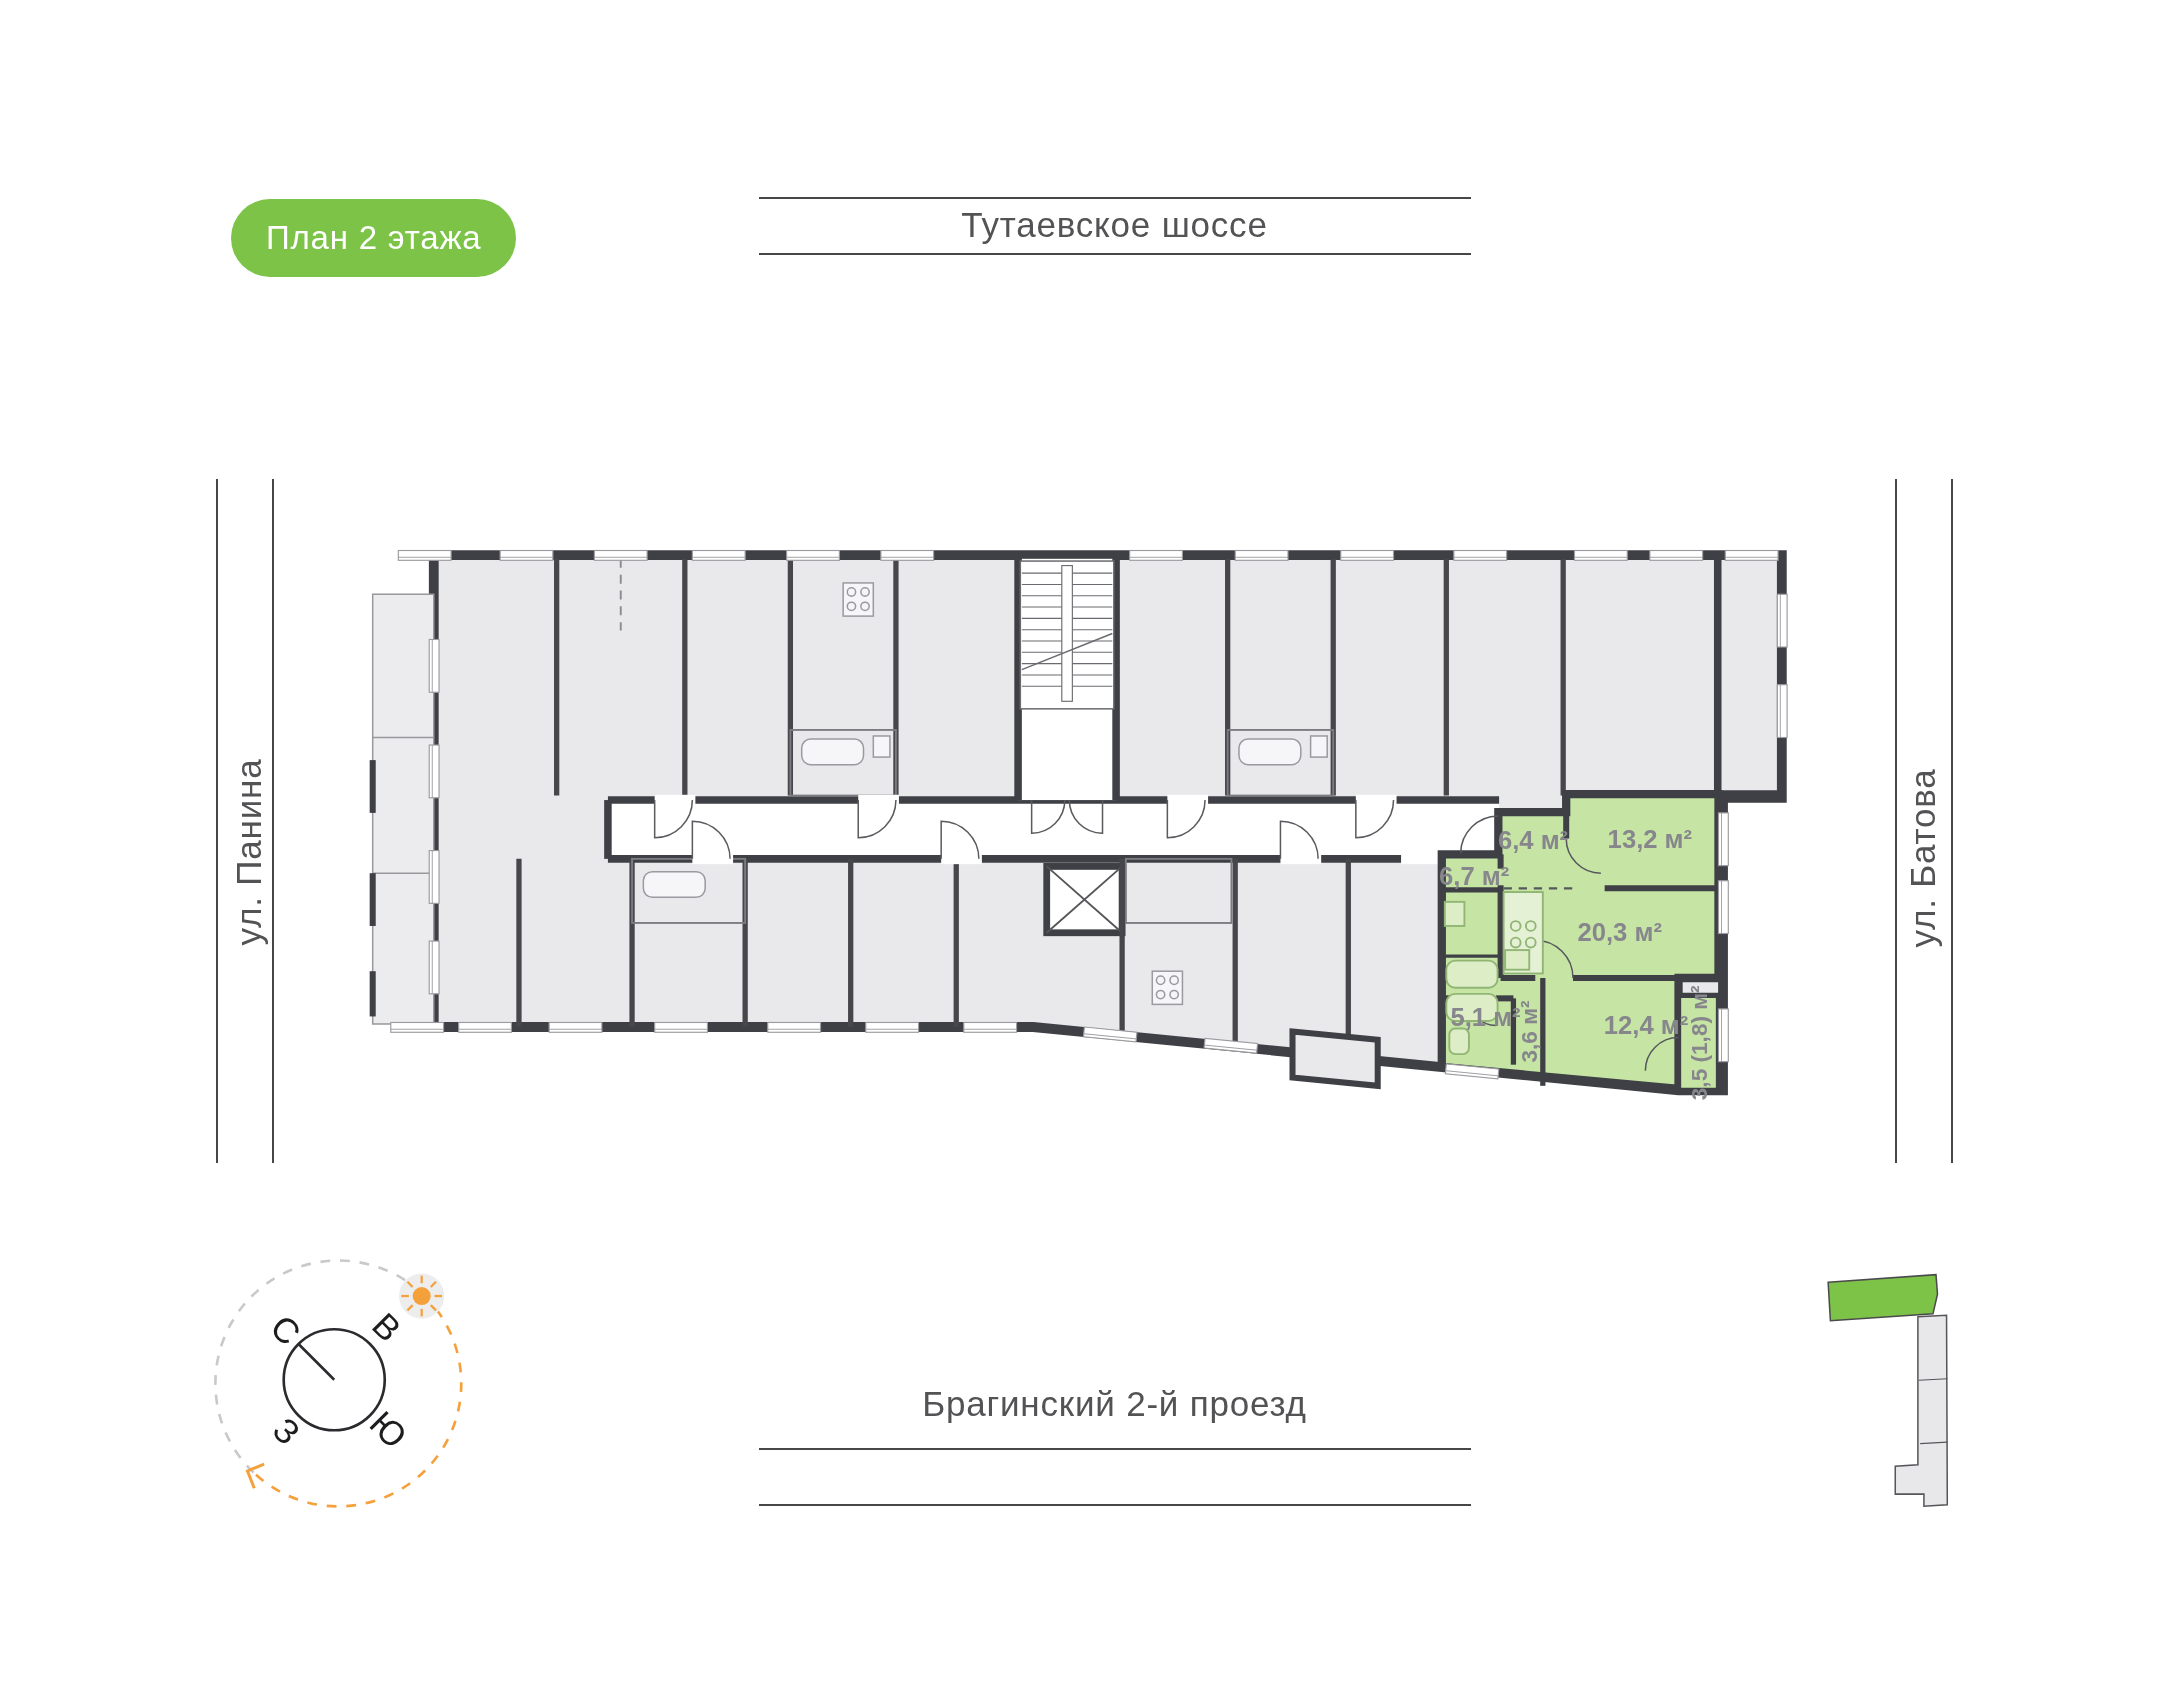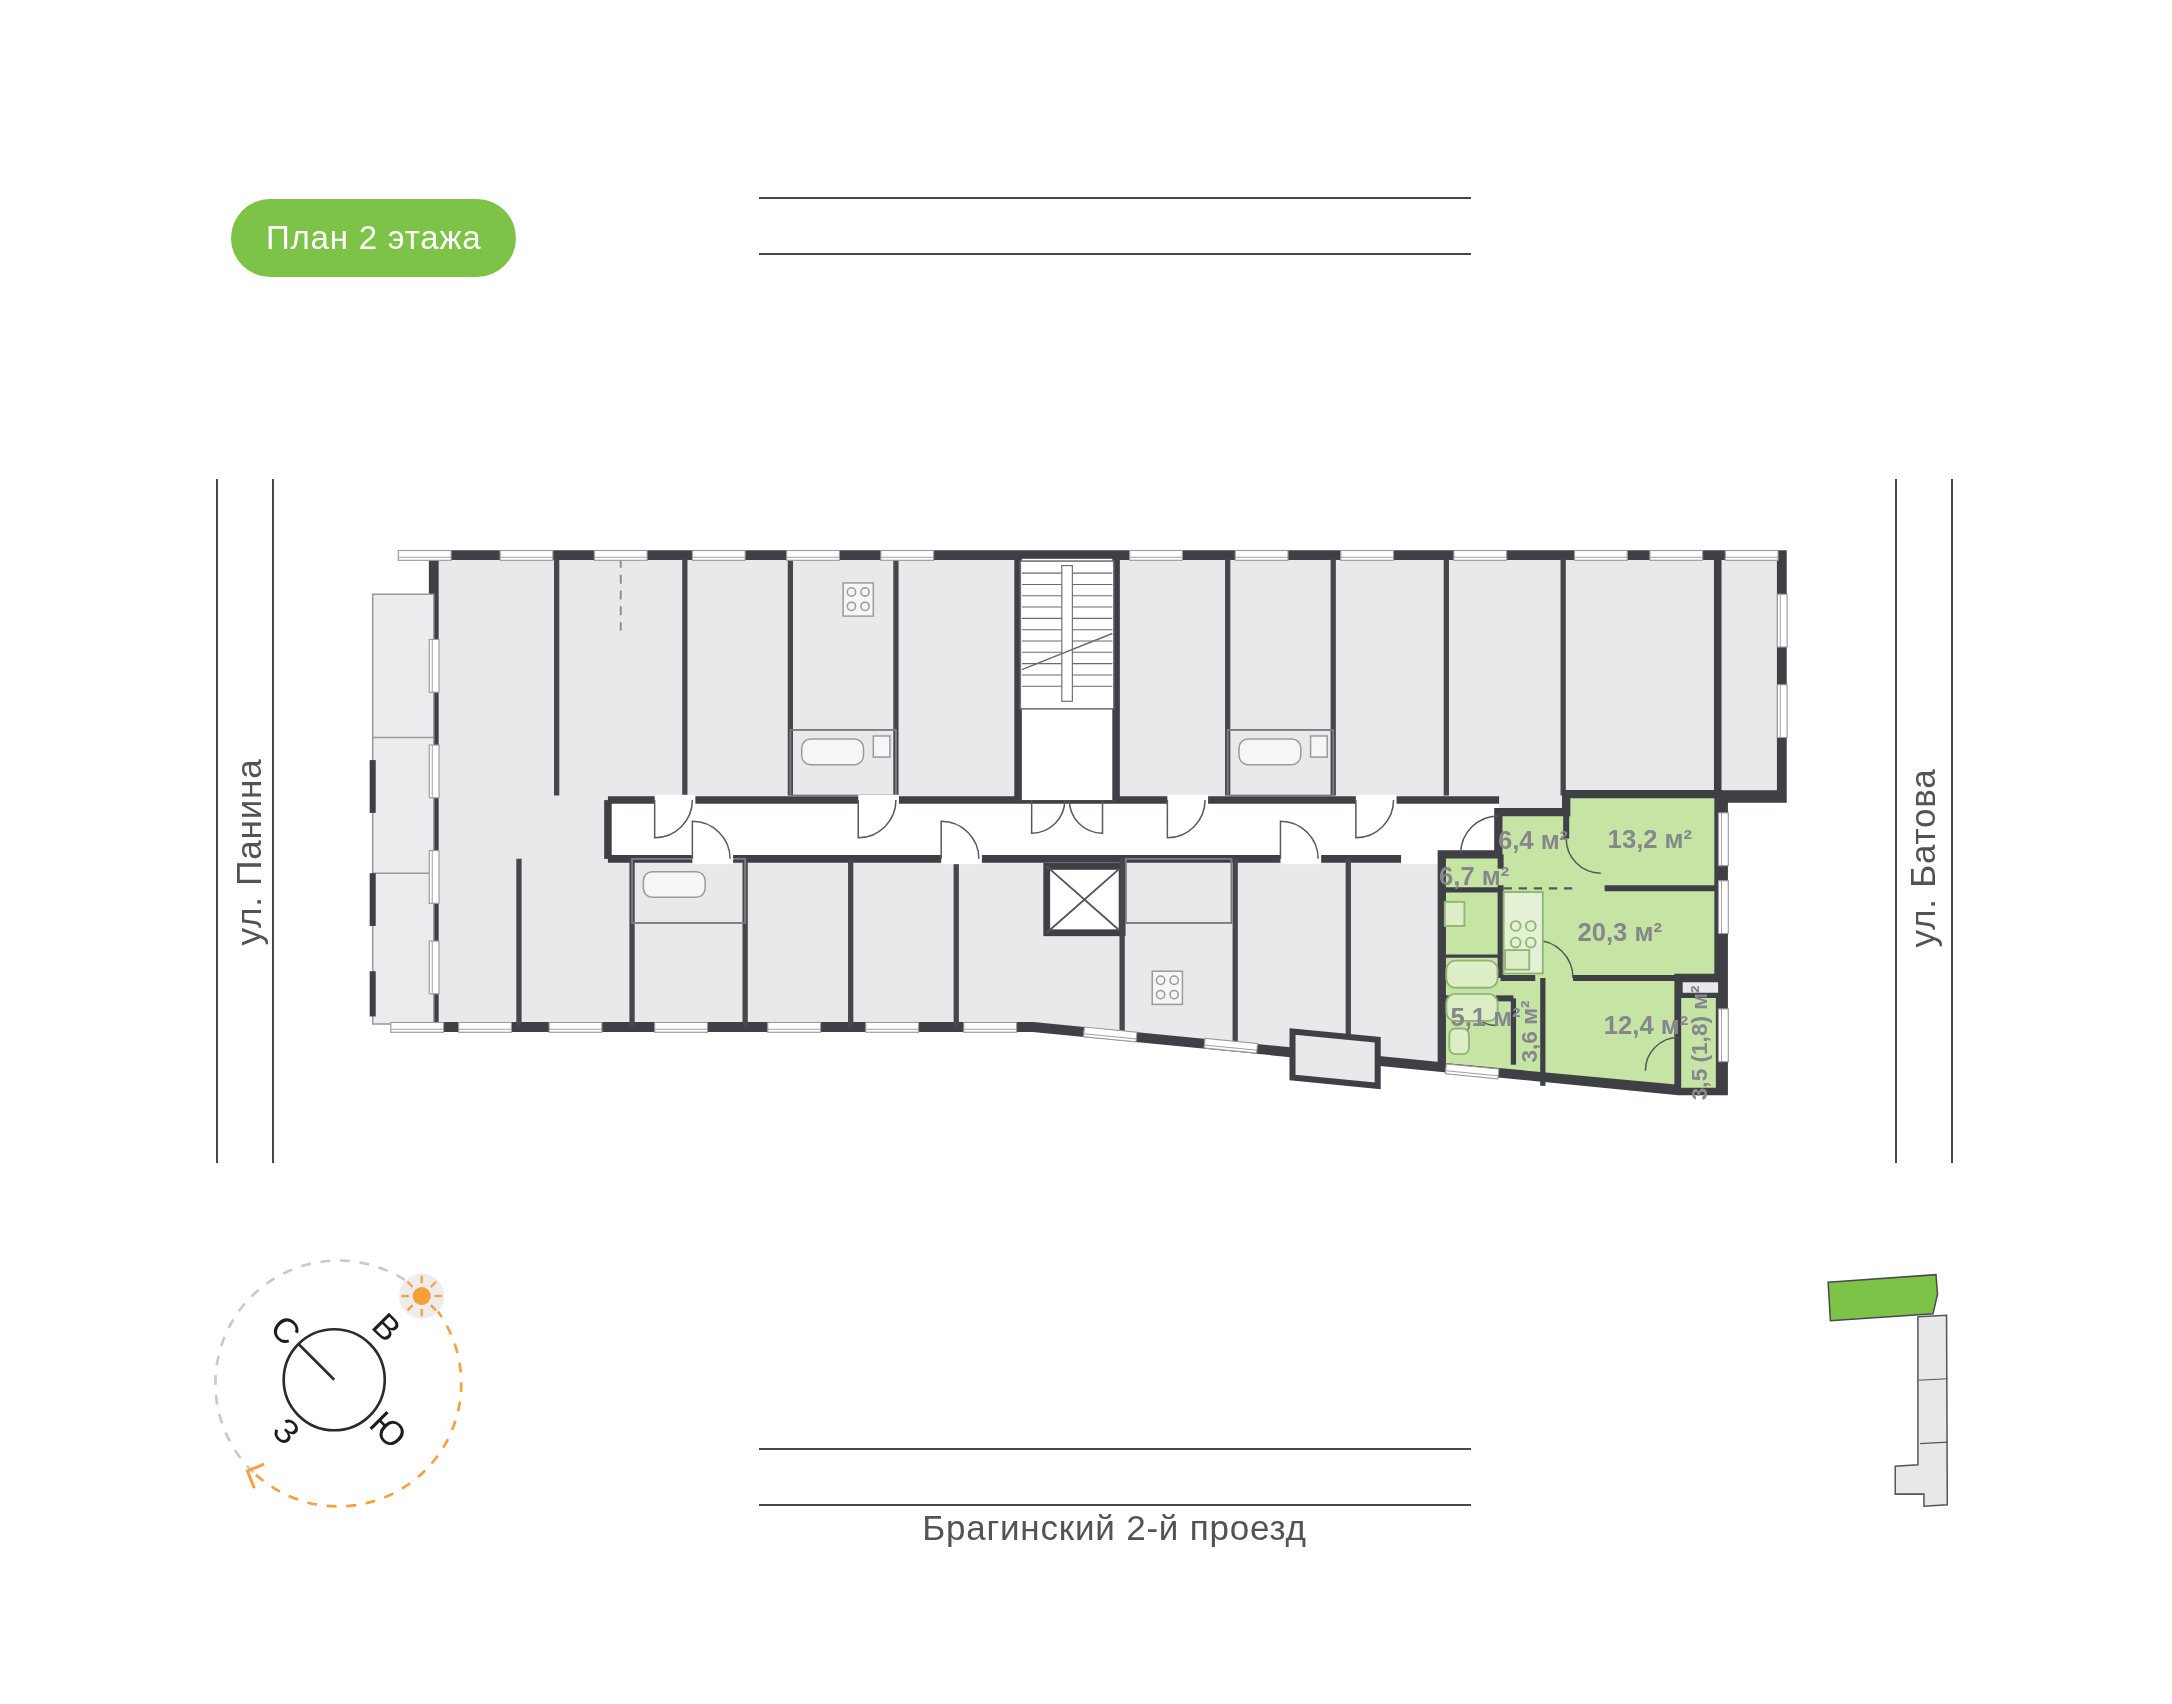--- a/index.html
+++ b/index.html
@@ -19,24 +19,25 @@
 </head>
 <body>
 
 <div class="page">
 
   <div class="badge">
     <span>План 2 этажа</span>
   </div>
 
   <div class="hrule" style="left:759px;top:197px;width:712px;"></div>
+  <div class="street" style="left:813px;top:205px;width:603px;">Тутаевское шоссе</div>
   <div class="hrule" style="left:759px;top:253px;width:712px;"></div>
 
   <div class="hrule" style="left:759px;top:1448px;width:712px;"></div>
-  <div class="street" style="left:813px;top:1508px;width:603px;">Брагинский 2-й проезд</div>
+  <div class="street" style="left:813px;top:1384px;width:603px;">Брагинский 2-й проезд</div>
   <div class="hrule" style="left:759px;top:1504px;width:712px;"></div>
 
   <div class="vrule" style="left:216px;top:479px;height:684px;"></div>
   <div class="vrule" style="left:272px;top:479px;height:684px;"></div>
   <div class="street vert" style="left:147px;top:822px;width:204px;height:60px;line-height:60px;">ул. Панина</div>
 
   <div class="vrule" style="left:1895px;top:479px;height:684px;"></div>
   <div class="vrule" style="left:1951px;top:479px;height:684px;"></div>
   <div class="street vert" style="left:1821px;top:828px;width:204px;height:60px;line-height:60px;">ул. Батова</div>
 

